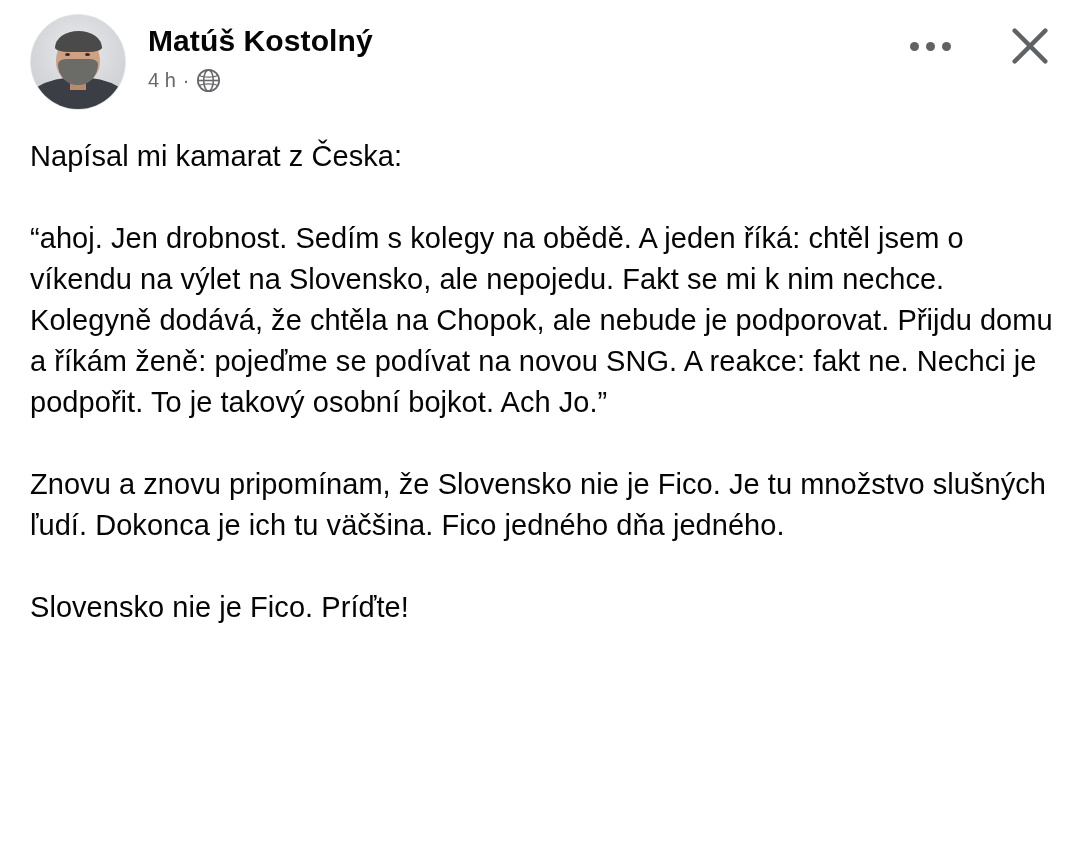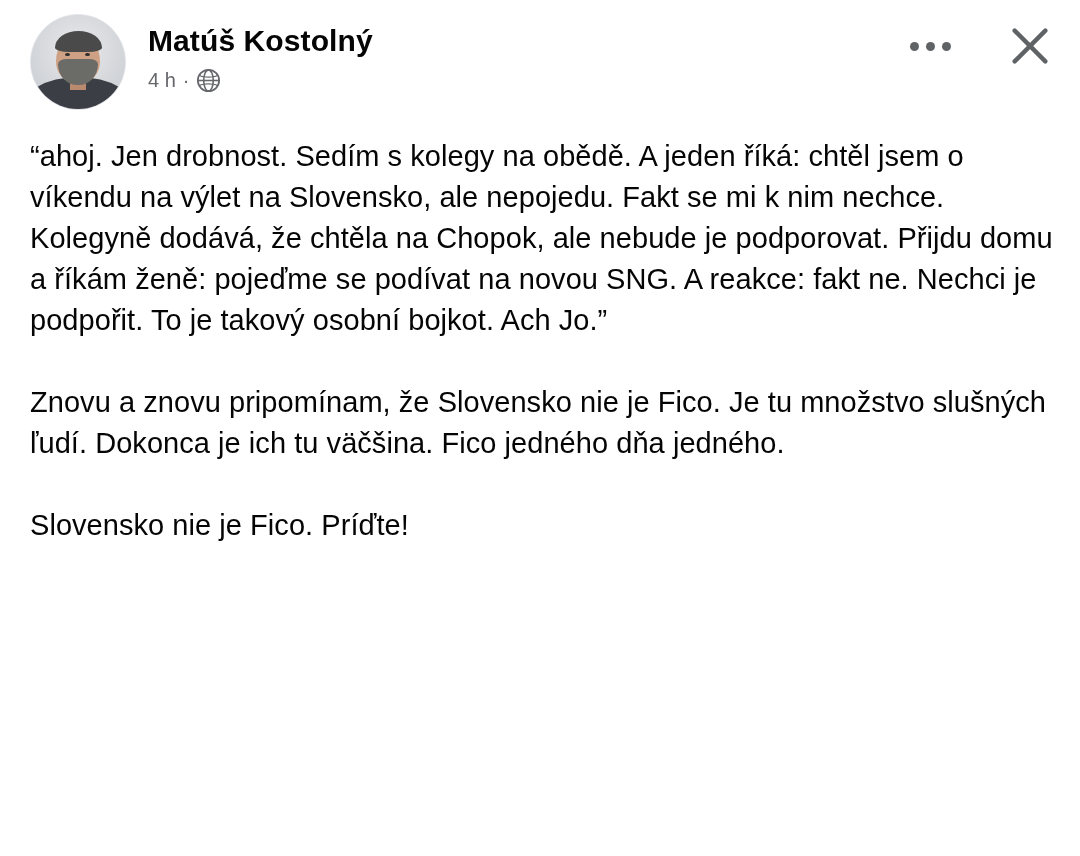--- a/index.html
+++ b/index.html
@@ -223,18 +223,19 @@
       <div class="close-btn">
         <svg viewBox="0 0 24 24" width="46" height="46" aria-hidden="true">
           <line x1="4" y1="4" x2="20" y2="20" stroke="#606366" stroke-width="2.3" stroke-linecap="round"></line>
           <line x1="20" y1="4" x2="4" y2="20" stroke="#606366" stroke-width="2.3" stroke-linecap="round"></line>
         </svg>
       </div>
     </div>
   </div>
 
   <div class="post-body">
+    <p class="para">Napísal mi kamarat z Česka:</p>
     <p class="para">“ahoj. Jen drobnost. Sedím s kolegy na obědě. A jeden říká: chtěl jsem o víkendu na výlet na Slovensko, ale nepojedu. Fakt se mi k nim nechce. Kolegyně dodává, že chtěla na Chopok, ale nebude je podporovat. Přijdu domu a říkám ženě: pojeďme se podívat na novou SNG. A reakce: fakt ne. Nechci je podpořit. To je takový osobní bojkot. Ach Jo.”</p>
     <p class="para">Znovu a znovu pripomínam, že Slovensko nie je Fico. Je tu množstvo slušných ľudí. Dokonca je ich tu väčšina. Fico jedného dňa jedného.</p>
     <p class="para">Slovensko nie je Fico. Príďte!</p>
   </div>
 
 </div>
 
 </body></html>

